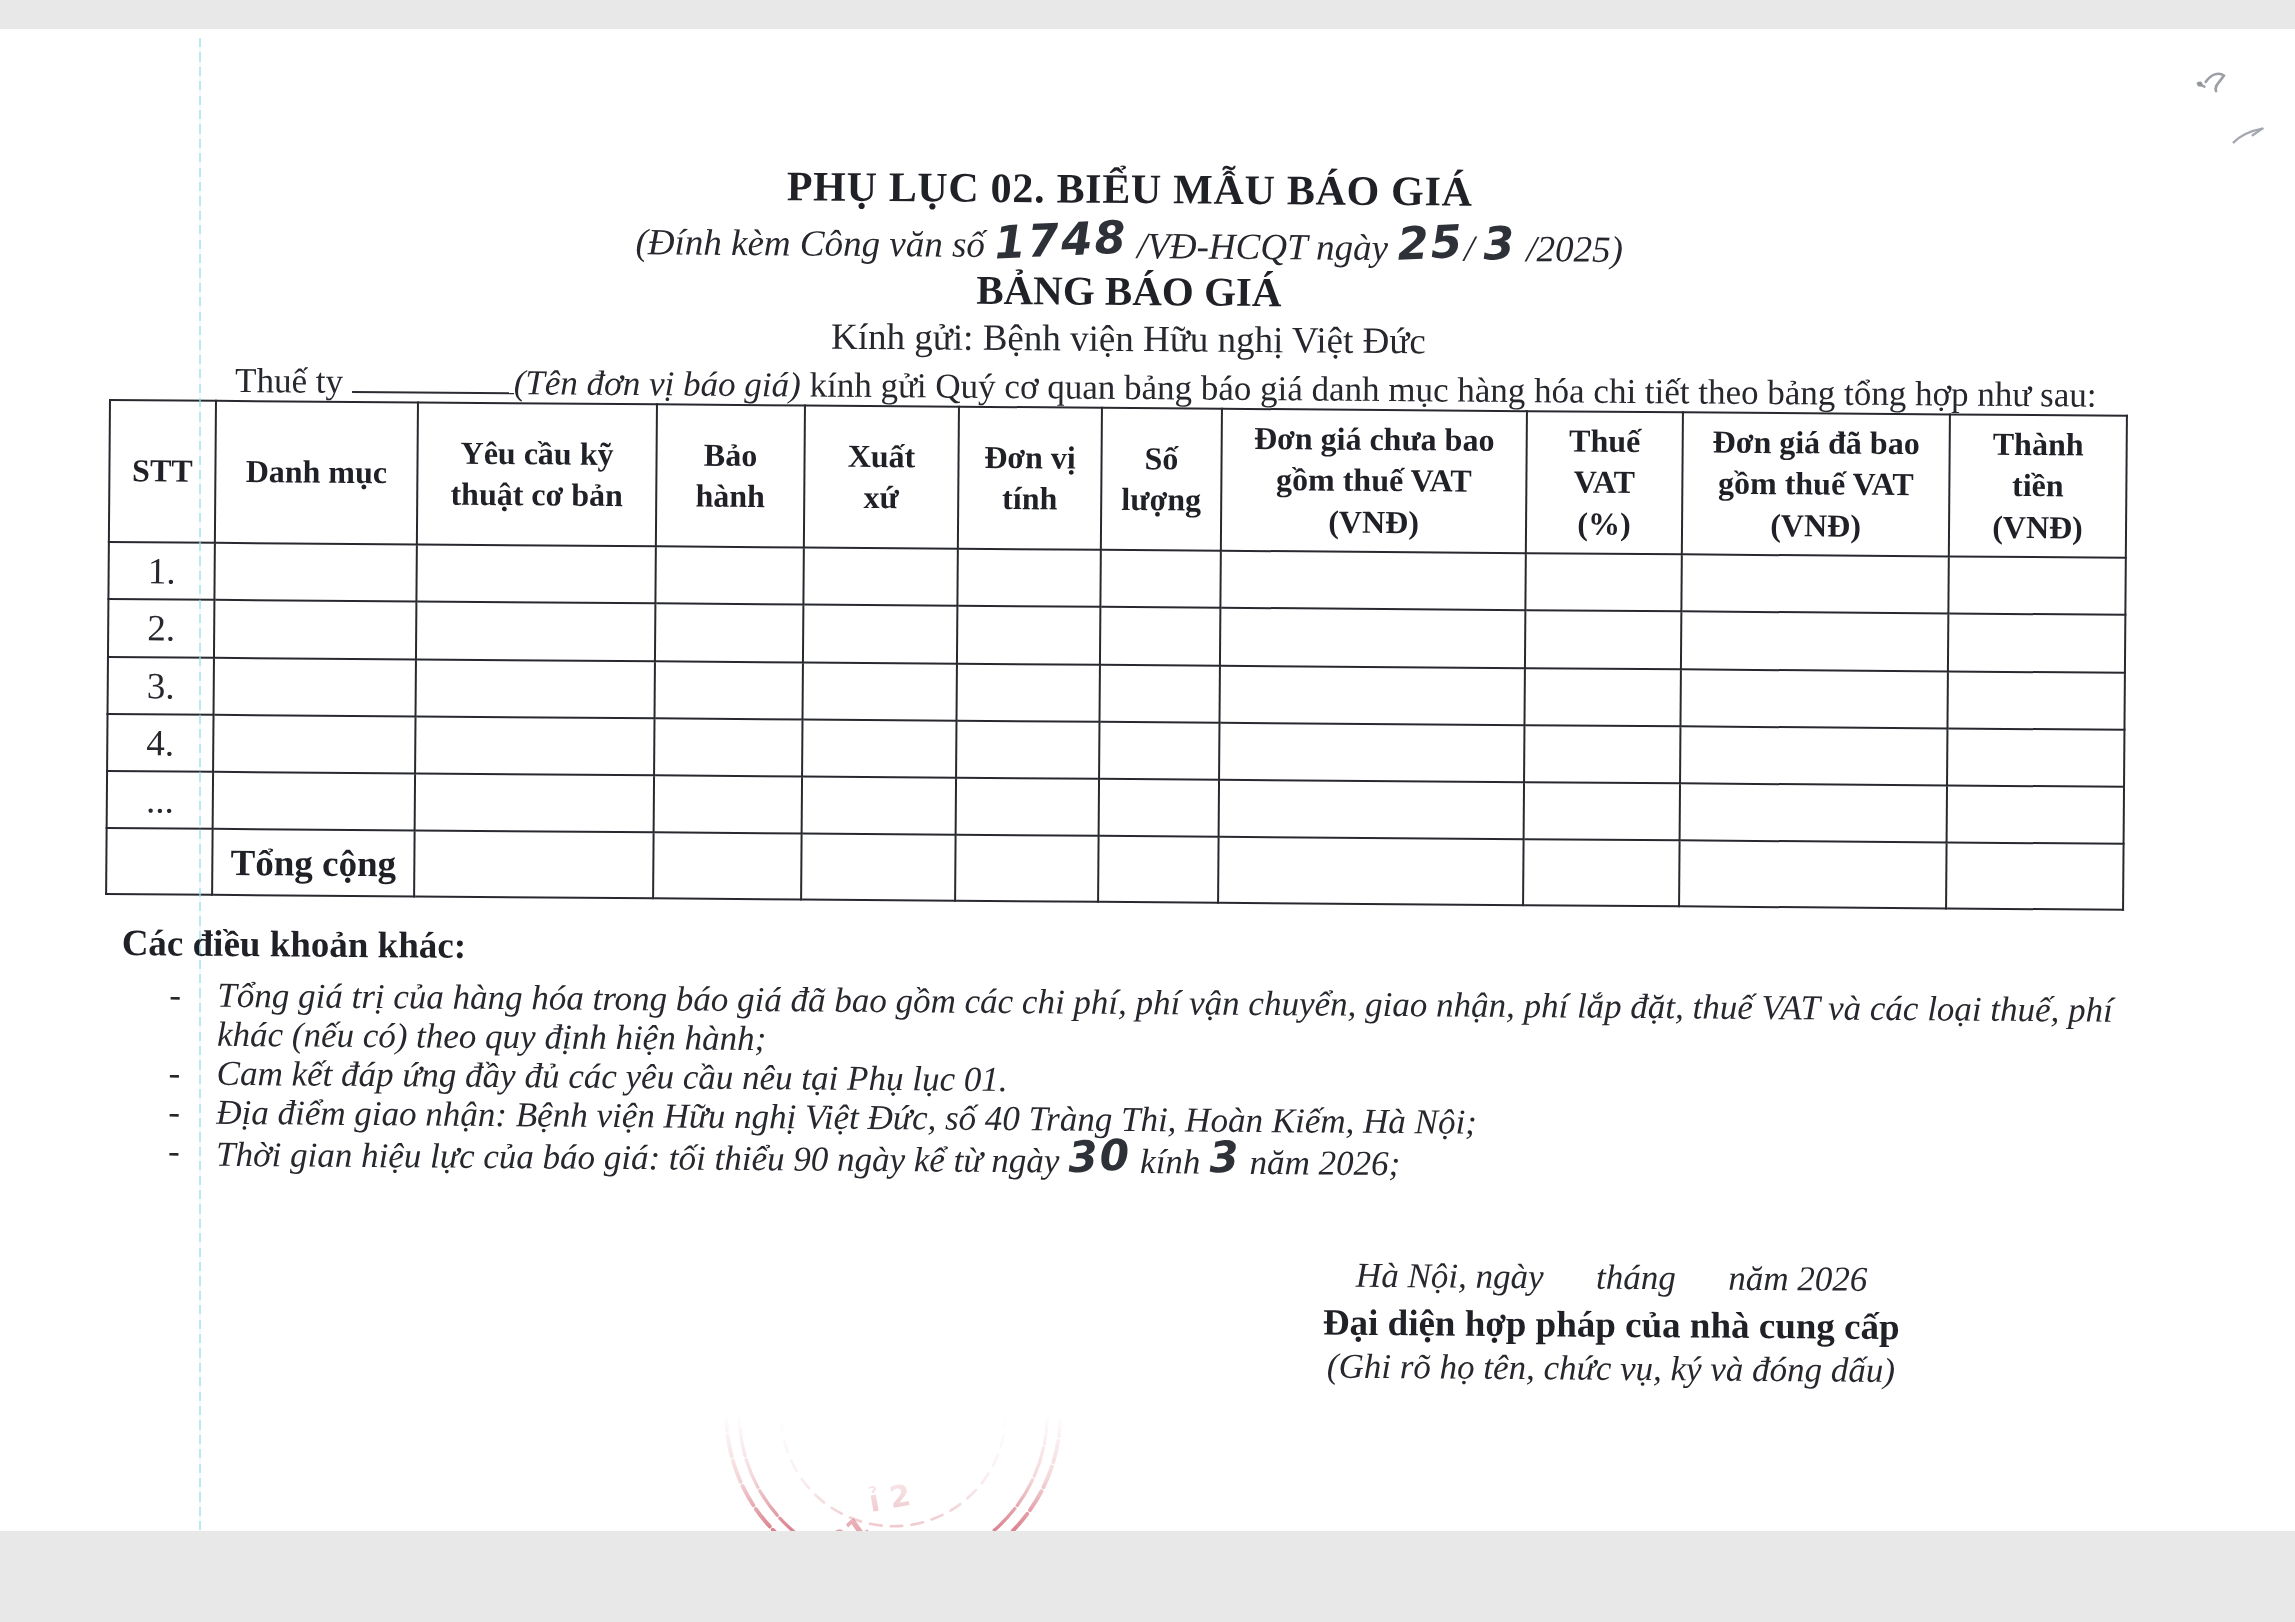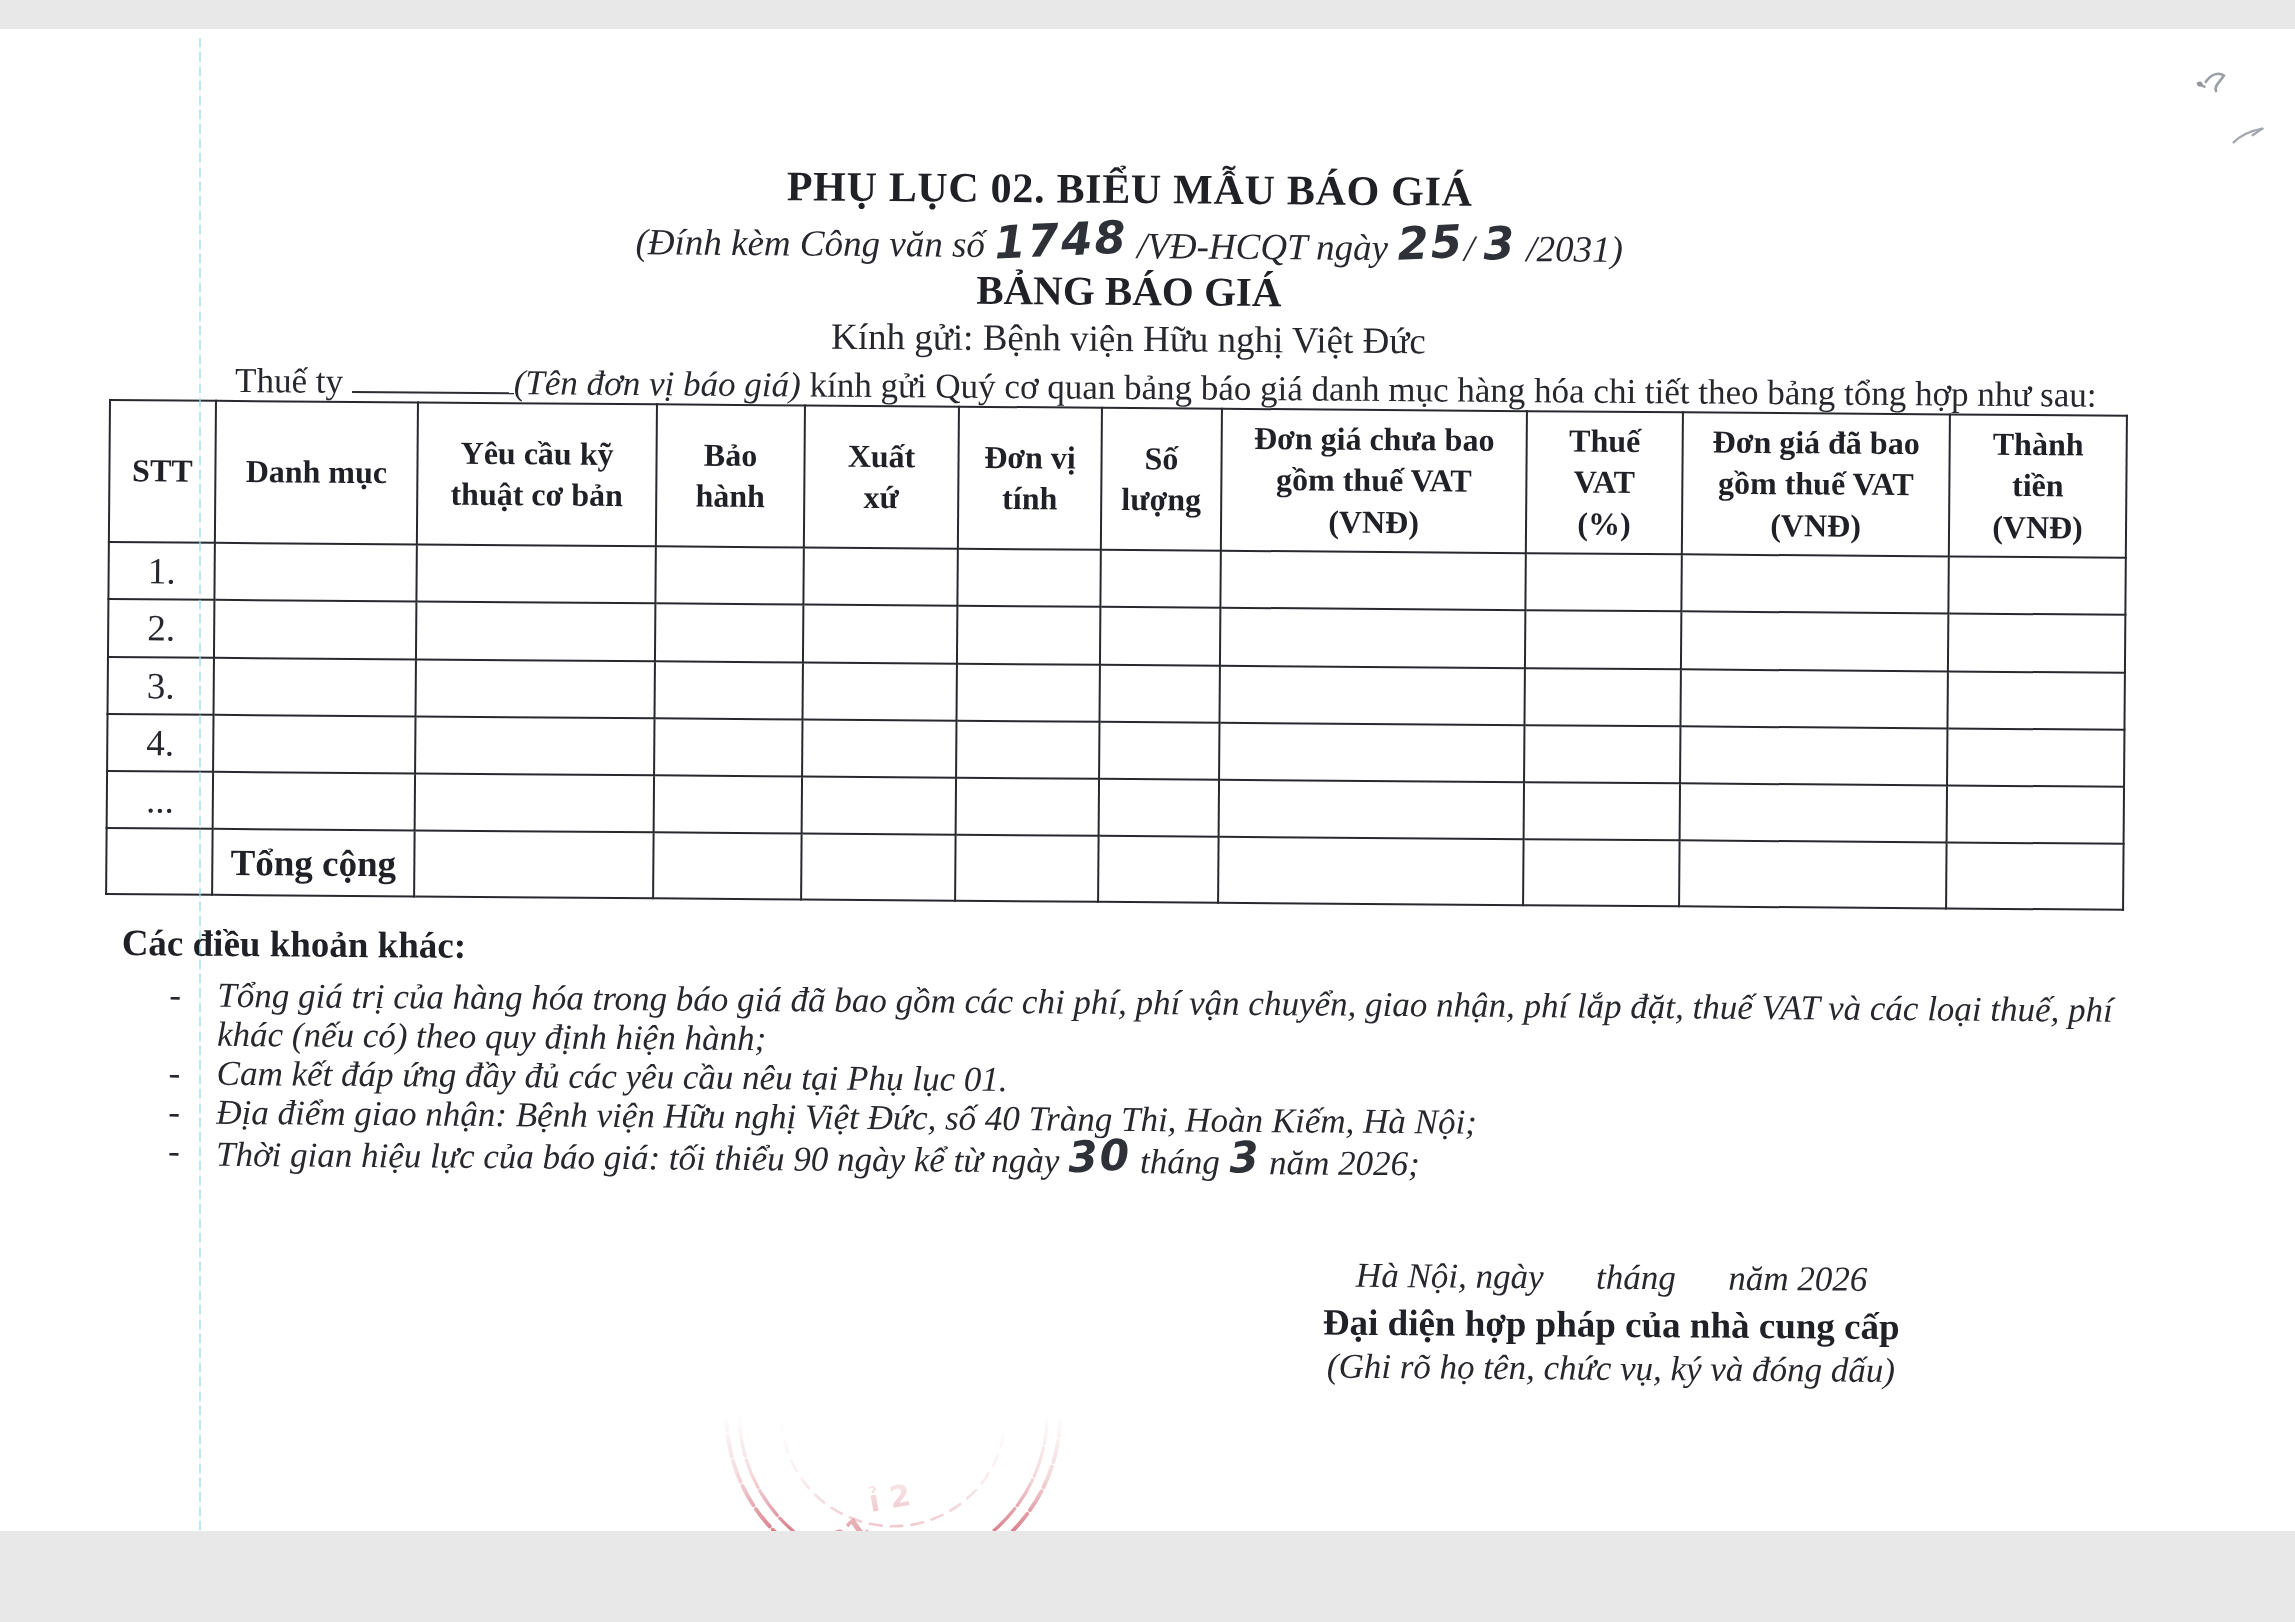--- a/index.html
+++ b/index.html
@@ -73,21 +73,21 @@
   .pen2{left:2231px;top:95px;}
 </style>
 </head>
 <body>
 
 <div class="page">
   <div class="sheet">
 
     <div class="abs center doc-title">PHỤ LỤC 02. BIỂU MẪU BÁO GIÁ</div>
 
-    <div class="abs center attach-line"><span>(Đính kèm Công văn số </span><span class="hw big">1748</span><span> /VĐ-HCQT ngày </span><span class="hw big">25</span><span>/ </span><span class="hw big">3</span><span> /2031)</span></div>
+    <div class="abs center attach-line"><span>(Đính kèm Công văn số </span><span class="hw big">1748</span><span> /VĐ-HCQT ngày </span><span class="hw big">25</span><span>/ </span><span class="hw big">3</span><span> /2025)</span></div>
 
     <div class="abs center form-title">BẢNG BÁO GIÁ</div>
 
     <div class="abs center recipient">Kính gửi: Bệnh viện Hữu nghị Việt Đức</div>
 
     <div class="abs company-line"><span>Thuế ty </span><span class="blank-line"></span><span class="it">(Tên đơn vị báo giá)</span><span> kính gửi Quý cơ quan bảng báo giá danh mục hàng hóa chi tiết theo bảng tổng hợp như sau:</span></div>
 
     <table class="quote-table">
       <colgroup>
         <col style="width:106px">
@@ -222,21 +222,21 @@
       <div class="term">
         <span class="dash">-</span>
         <span class="txt">Cam kết đáp ứng đầy đủ các yêu cầu nêu tại Phụ lục 01.</span>
       </div>
       <div class="term">
         <span class="dash">-</span>
         <span class="txt">Địa điểm giao nhận: Bệnh viện Hữu nghị Việt Đức, số 40 Tràng Thi, Hoàn Kiếm, Hà Nội;</span>
       </div>
       <div class="term">
         <span class="dash">-</span>
-        <span class="txt"><span>Thời gian hiệu lực của báo giá: tối thiểu 90 ngày kể từ ngày </span><span class="hw big">30</span><span> tháng </span><span class="hw big">3</span><span>  năm 2026;</span></span>
+        <span class="txt"><span>Thời gian hiệu lực của báo giá: tối thiểu 90 ngày kể từ ngày </span><span class="hw big">30</span><span> kính </span><span class="hw big">3</span><span>  năm 2026;</span></span>
       </div>
     </div>
 
     <div class="abs sig-line1">Hà Nội, ngày      tháng      năm 2026</div>
     <div class="abs sig-line2">Đại diện hợp pháp của nhà cung cấp</div>
     <div class="abs sig-line3">(Ghi rõ họ tên, chức vụ, ký và đóng dấu)</div>
 
   </div>
 
   <div class="abs streak"></div>

